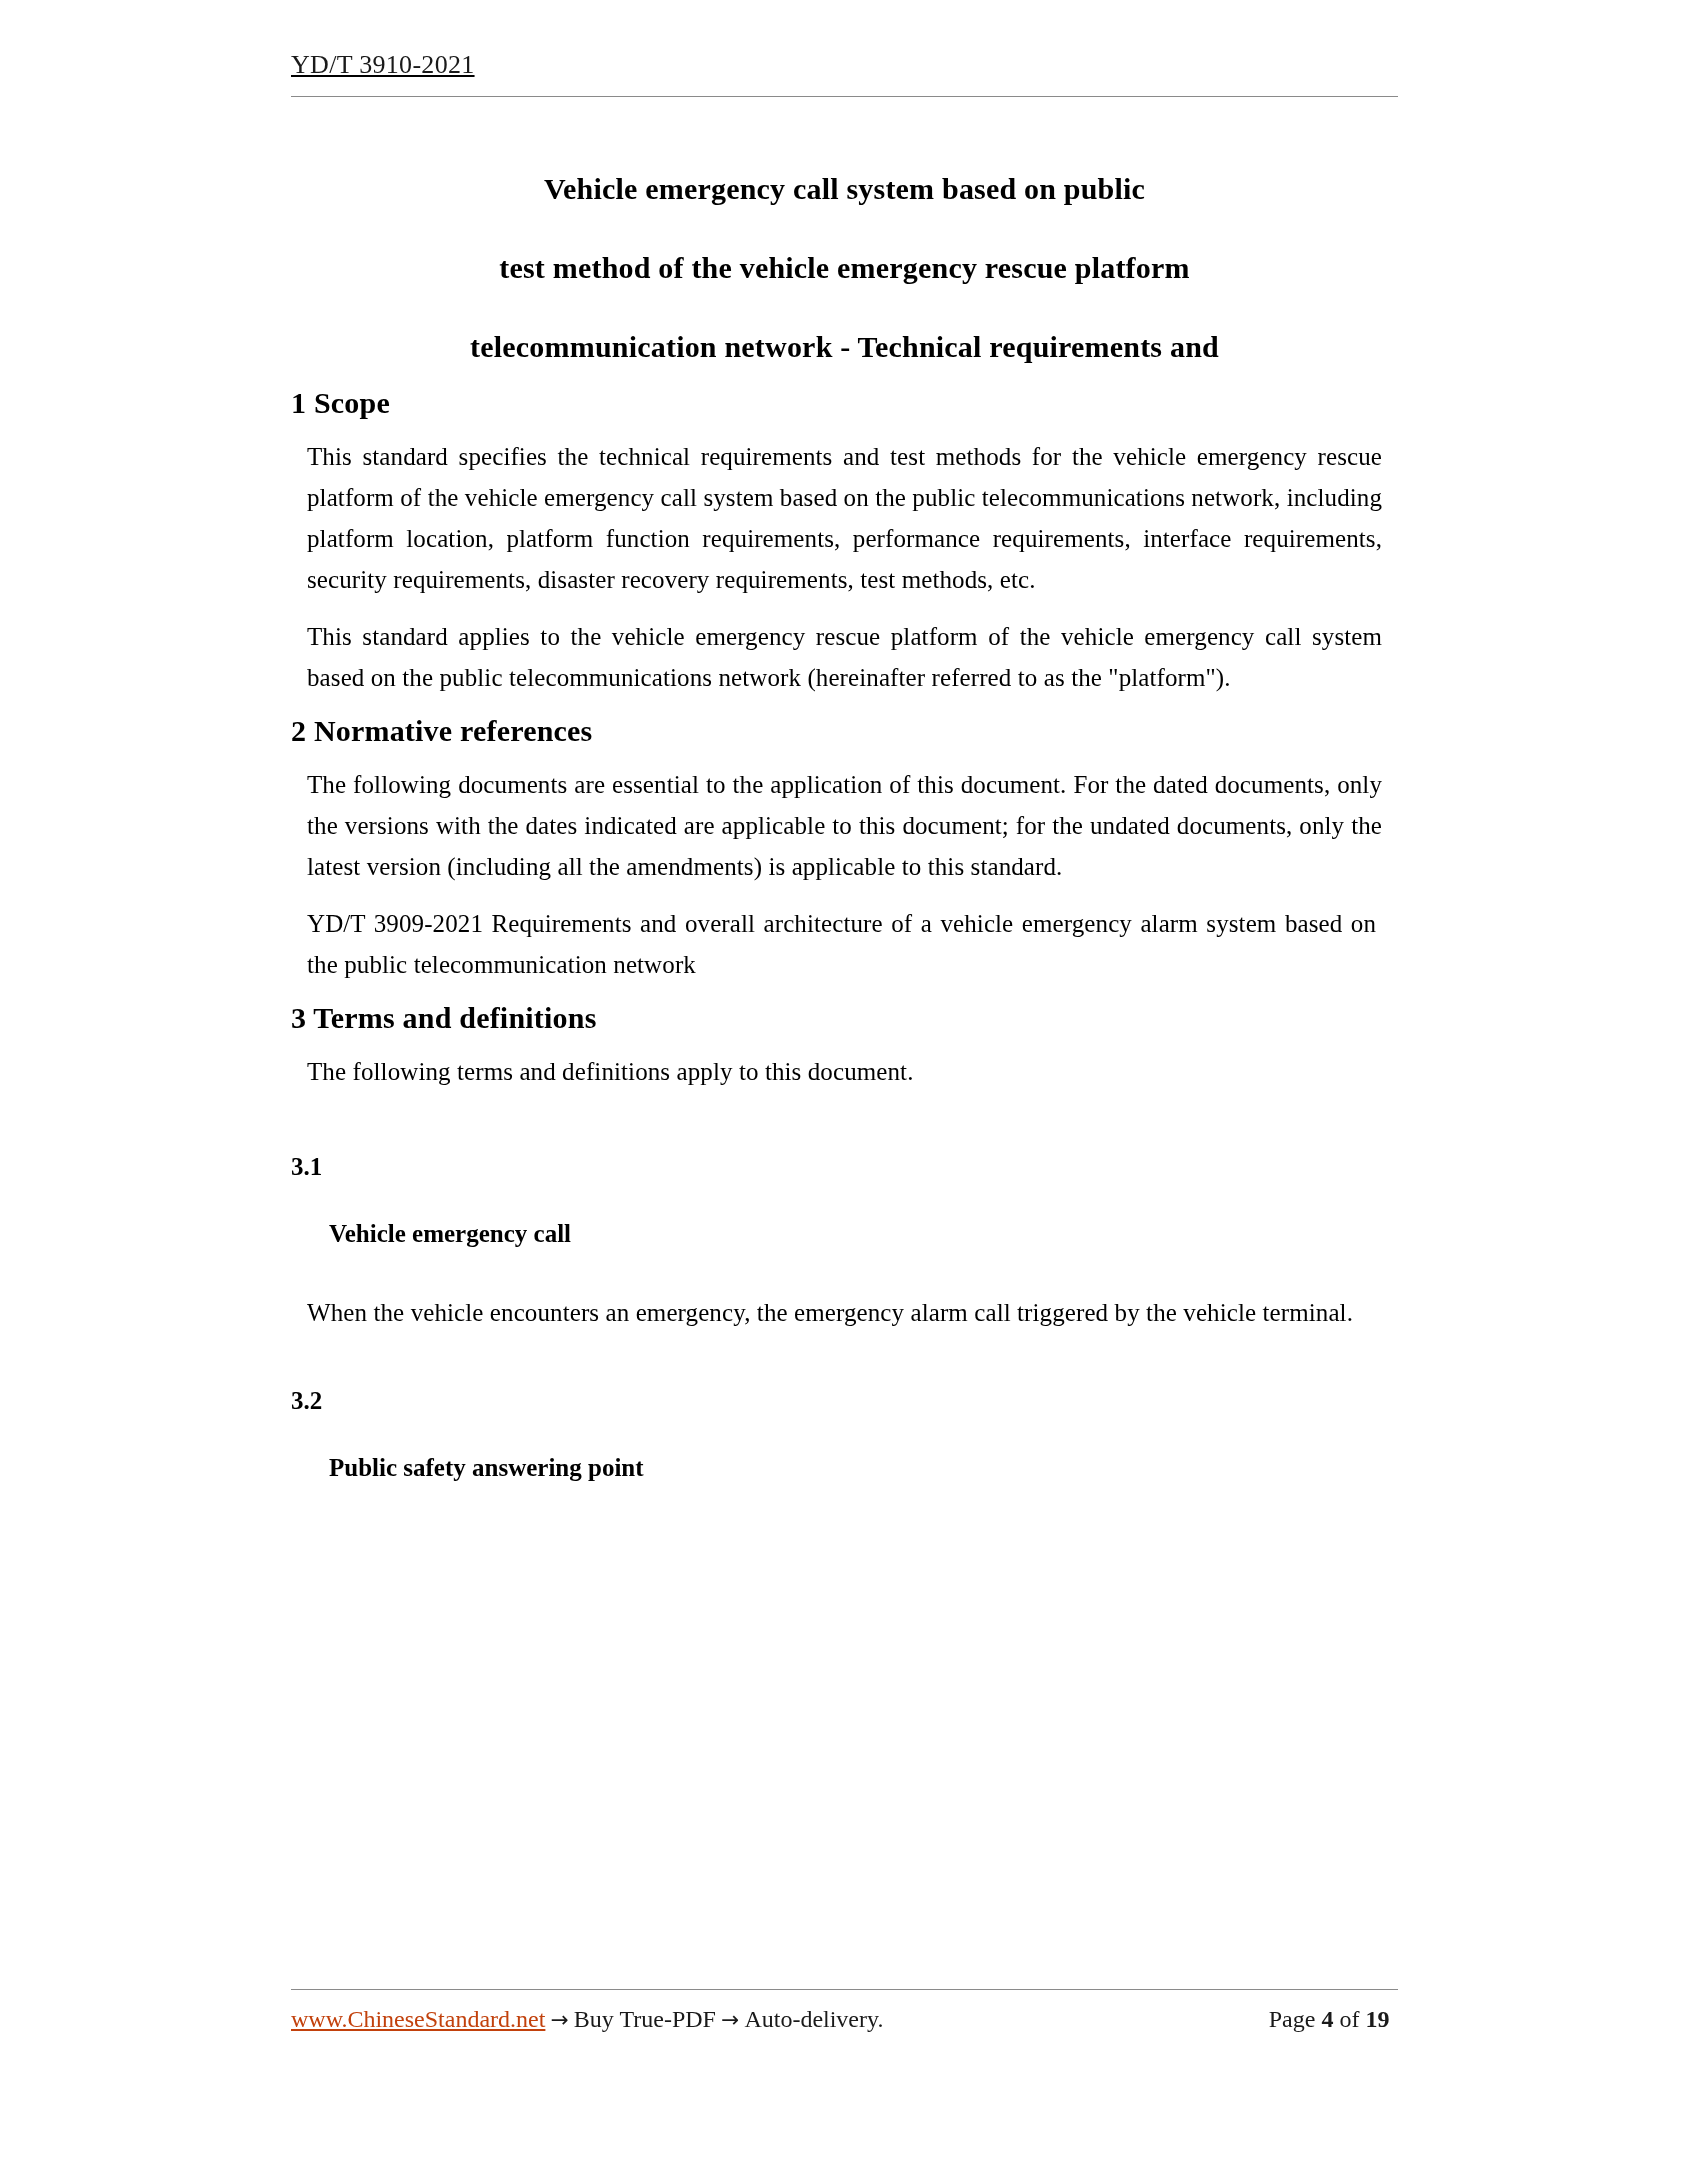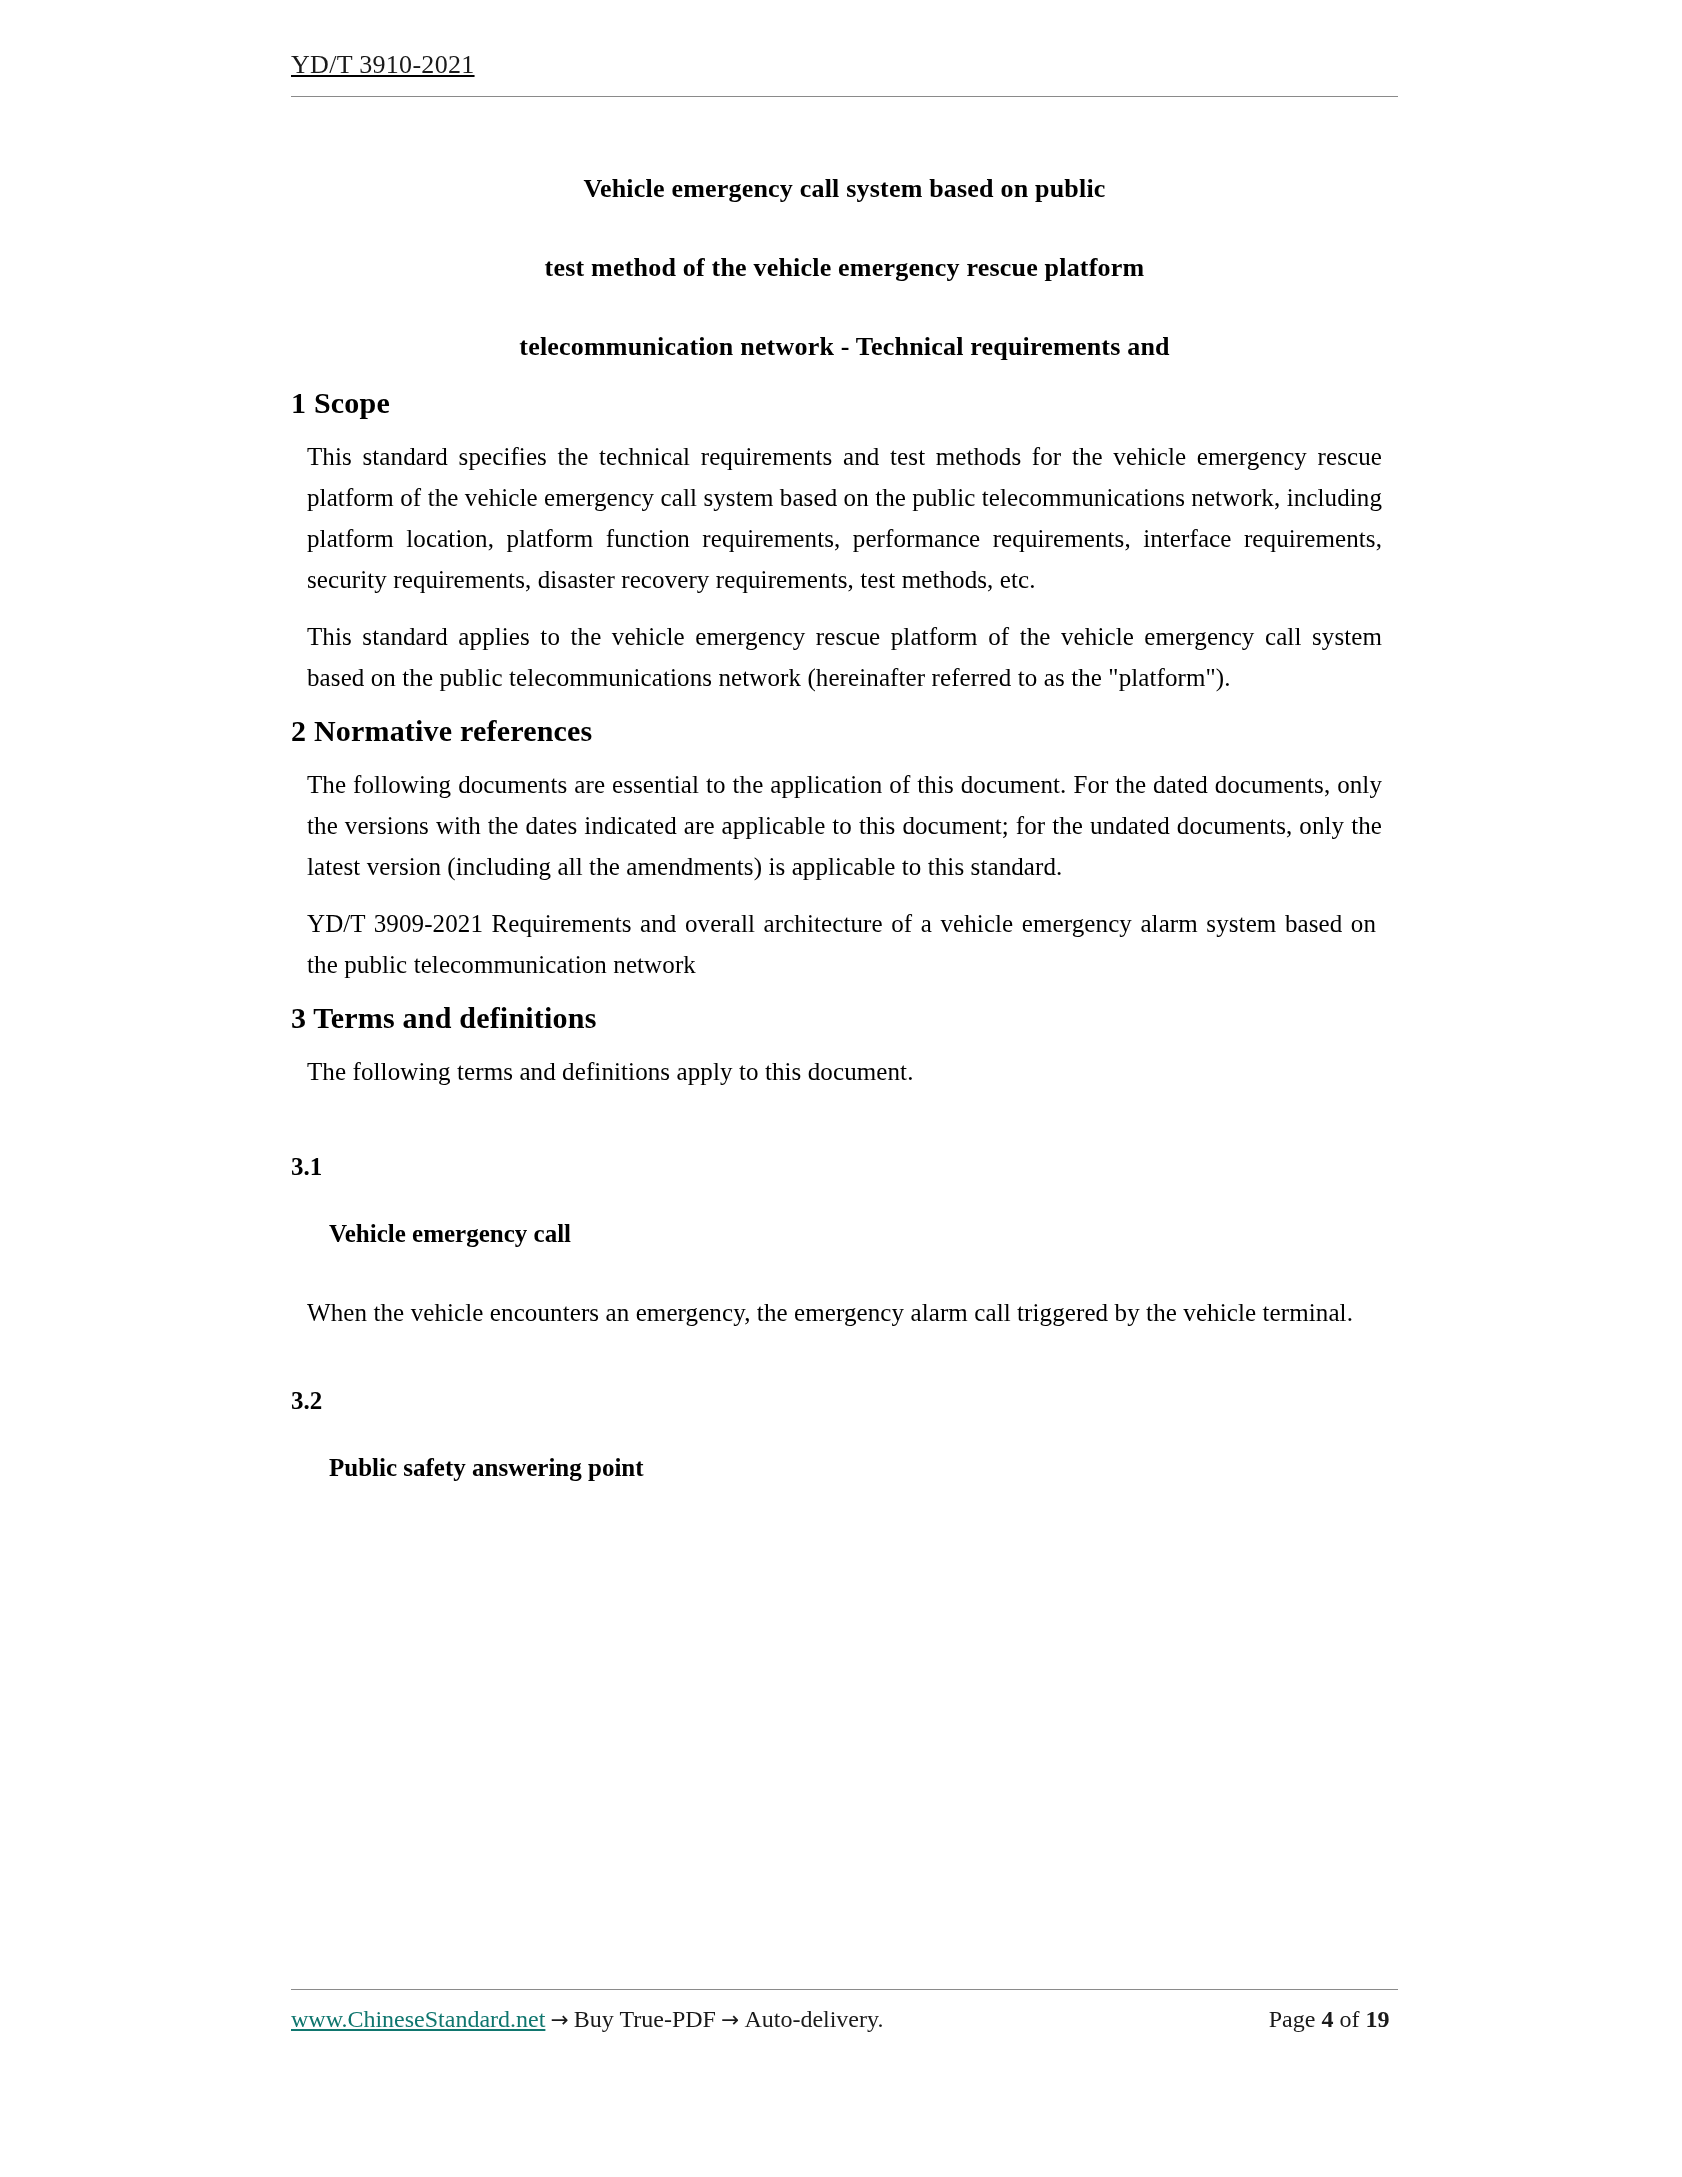--- a/index.html
+++ b/index.html
@@ -41,21 +41,21 @@
     margin-top: 15.6px;
     border-bottom: 1.2px solid #8a8a8a;
     width: 100%;
   }
 
   
   .doc-title {
     margin-top: 52px;
     text-align: center;
     font-weight: bold;
-    font-size: 26px;
+    font-size: 30px;
     line-height: 79px;
     letter-spacing: 0.2px;
   }
   .doc-title .line {
     display: block;
     white-space: nowrap;
   }
 
   
   h2.section {
@@ -124,21 +124,21 @@
     align-items: baseline;
     justify-content: space-between;
     font-size: 24px;
     color: #1a1a1a;
   }
   .footer-left {
     white-space: nowrap;
   }
   .footer-link {
     text-decoration: underline;
-    color: #0f766e;
+    color: #c2410c;
   }
   .arrow {
     font-family: "DejaVu Sans", sans-serif;
     font-size: 21.6px;
     padding: 0 5.2px;
   }
   .footer-right {
     white-space: nowrap;
     padding-right: 8.6px;
   }

